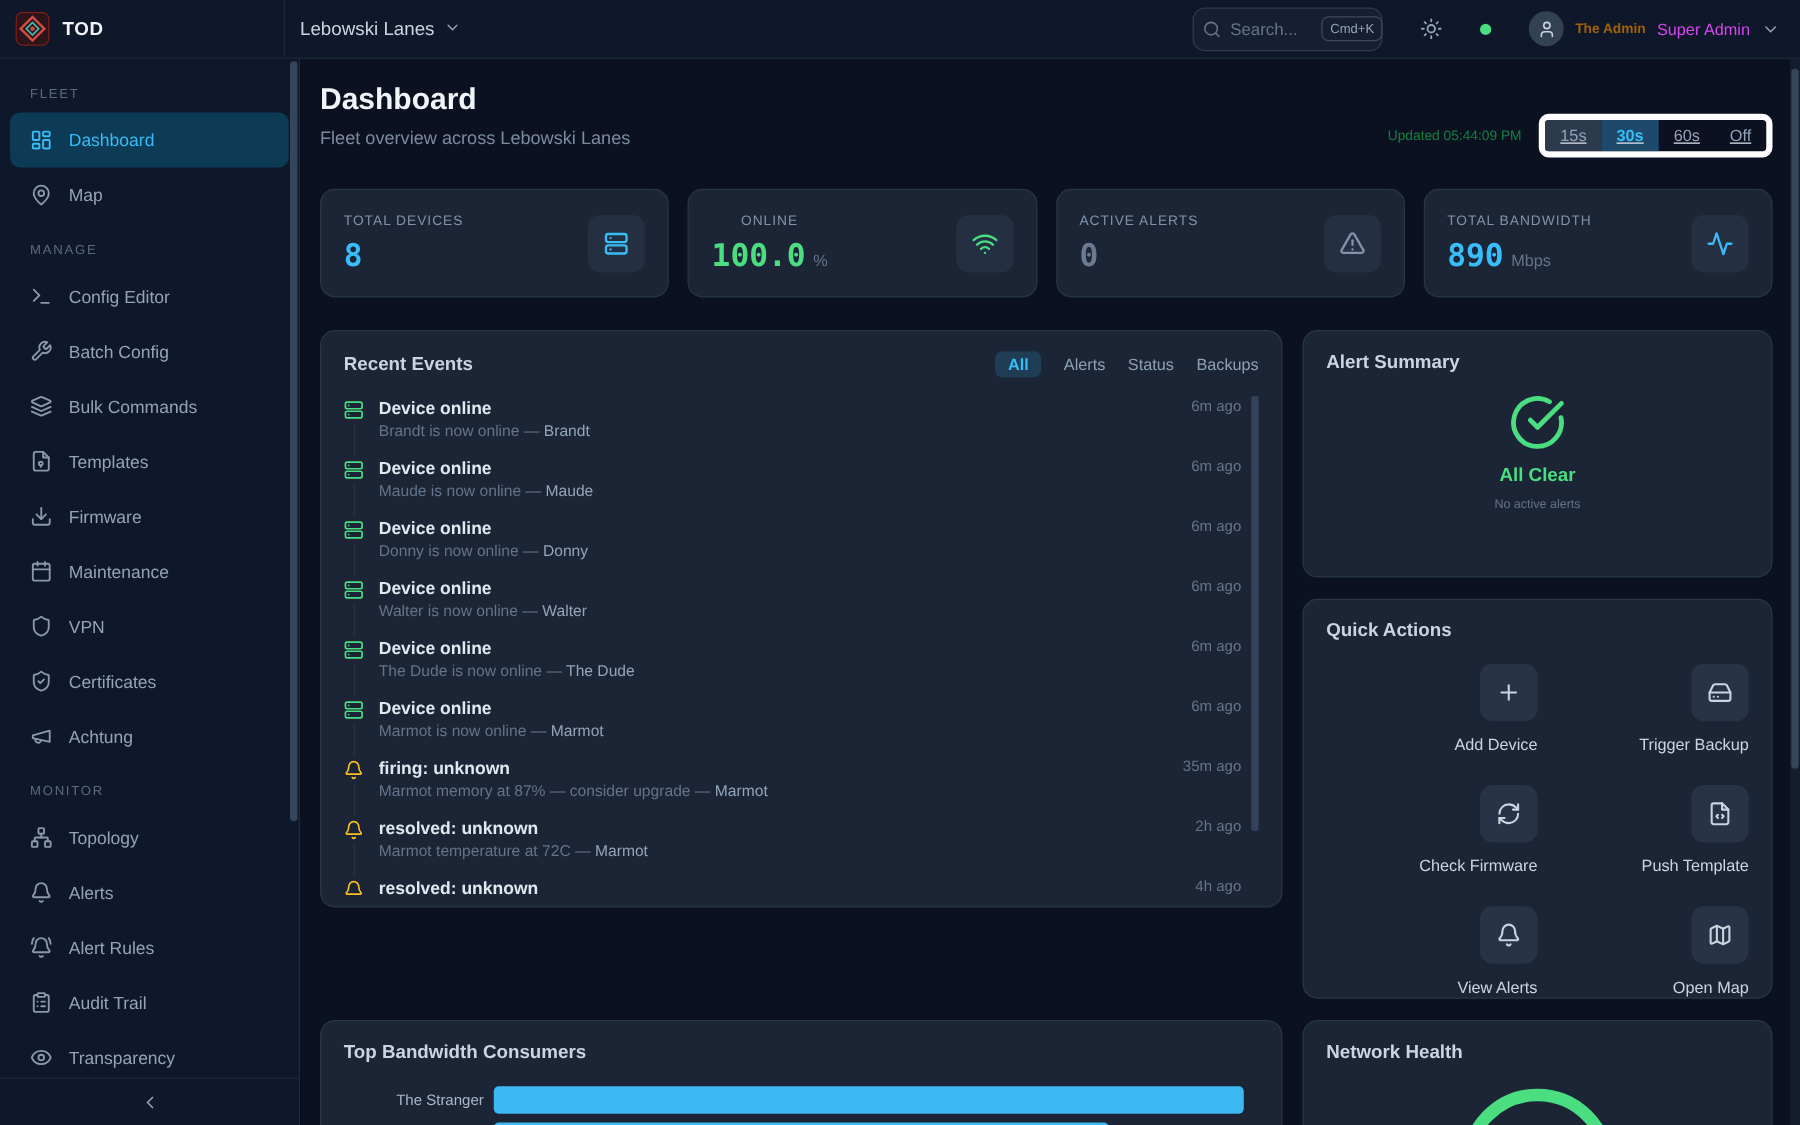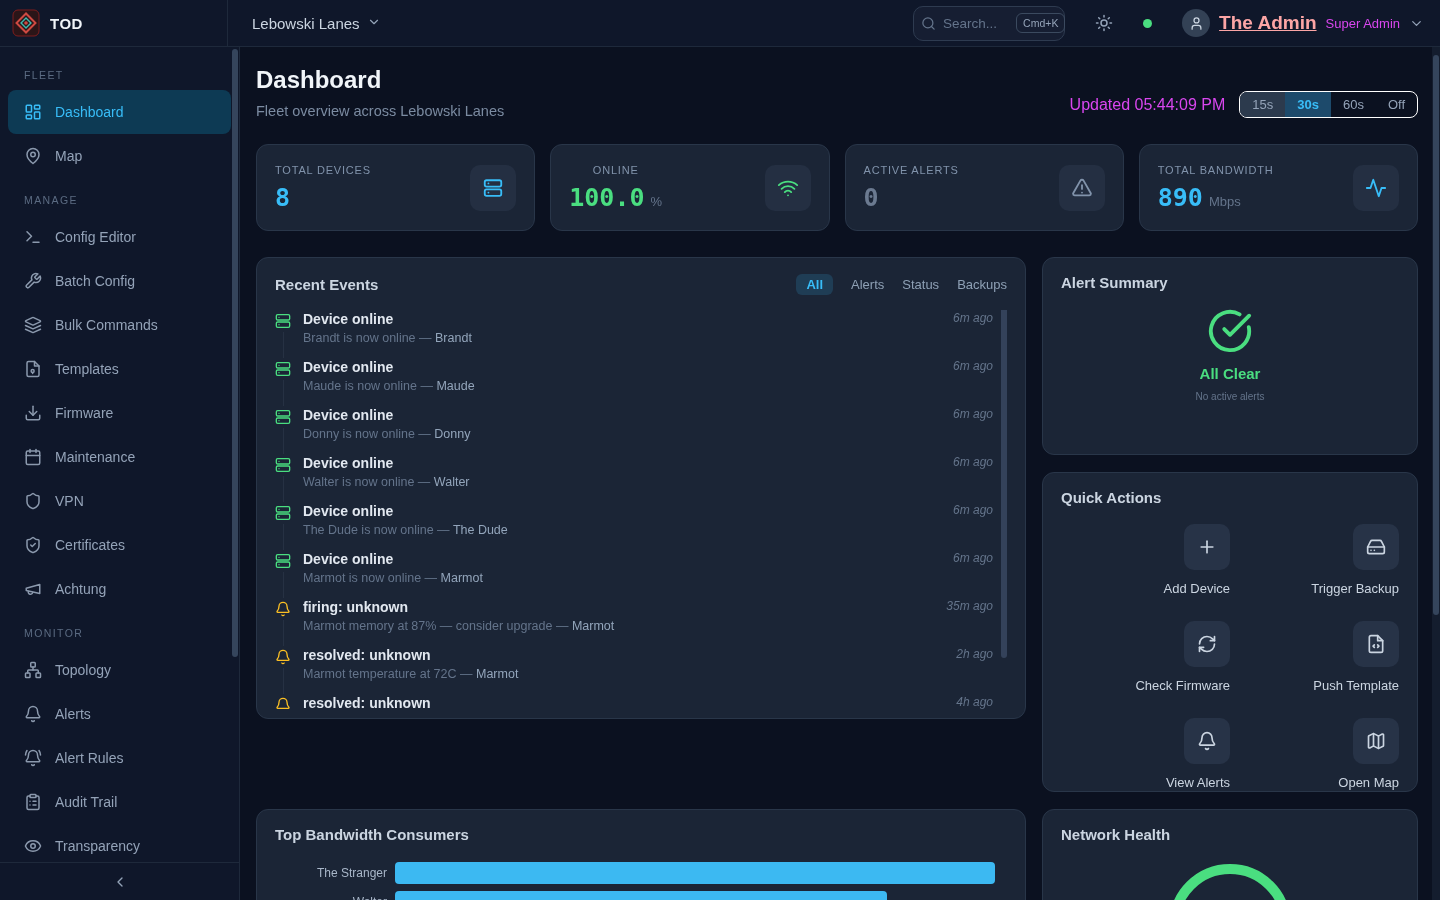--- a/index.html
+++ b/index.html
@@ -6,36 +6,36 @@
   html,body { width:1440px; height:900px; overflow:hidden; background:#0b1120;
     font-family:"Liberation Sans", sans-serif; color:#e2e8f0; }
   svg { display:block; }
 
   
   .topbar { position:fixed; top:0; left:0; right:0; height:47px; background:#0f172a;
     border-bottom:1px solid #1e293b; display:flex; align-items:center; z-index:30; }
   .brand-area { width:228px; flex:none; height:100%; display:flex; align-items:center;
     gap:10px; padding-left:12px; border-right:1px solid #1e293b; }
   .brand-name { font-size:15px; font-weight:bold; letter-spacing:.5px; color:#f1f5f9; }
-  .org-switch { margin-left:24px; display:flex; gap:7px; color:#cbd5e1;
+  .org-switch { margin-left:12px; display:flex; gap:7px; color:#cbd5e1;
     font-size:15px; cursor:pointer; }
   .topbar-right { margin-left:auto; display:flex; align-items:center; gap:30px; padding-right:16px; }
   .searchbox { width:152px; height:35px; border:1px solid #2e3b50; border-radius:10px;
     background:rgba(30,41,59,.45); display:flex; align-items:center; gap:7px; padding:0 7px; }
   .searchbox input { background:transparent; border:0; outline:none; color:#94a3b8;
     font-size:13.5px; width:66px; font-family:"Liberation Sans", sans-serif; }
   .searchbox input::placeholder { color:#64748b; }
   .kbd { border:1px solid #3b4a5f; border-radius:6px; padding:3px 6px; font-size:10.5px;
     color:#94a3b8; white-space:nowrap; }
   .icon-btn { color:#94a3b8; cursor:pointer; display:flex; }
   .status-dot { width:9px; height:9px; border-radius:50%; background:#4ade80; }
   .avatar { width:28px; height:28px; border-radius:50%; background:#334155; display:flex;
     align-items:center; justify-content:center; color:#cbd5e1; }
   .user-menu { display:flex; align-items:center; gap:9px; cursor:pointer; }
-  .user-name { font-size:19px; font-weight:600; color:#fca5a5;text-decoration:underline; }
+  .user-name { font-size:11px; font-weight:600; color:#a16207; }
   .user-role { font-size:13px; color:#d946ef; }
 
   
   .sidebar { position:fixed; top:47px; left:0; bottom:0; width:240px; background:#0f172a;
     border-right:1px solid #1e293b; padding:6px 8px 0; z-index:20; }
   .section-label { font-size:10.5px; font-weight:normal; color:#5b6b82; letter-spacing:1.4px;
     margin:16px 16px 9px; }
   .nav-item { height:44px; border-radius:8px; display:flex; align-items:center; gap:13px;
     padding-left:16px; color:#94a3b8; font-size:14px; cursor:pointer; }
   .nav-item .nav-ic { color:#8b99ad; display:flex; }
@@ -51,22 +51,22 @@
   .main { position:fixed; left:240px; top:47px; right:8px; bottom:0; padding:19px 14px 0 16px;
     overflow:hidden; }
   .main-scroll-track { position:fixed; right:0; top:47px; bottom:0; width:8px; background:#141d2e; }
   .main-scroll-thumb { position:absolute; top:8px; left:1px; width:6px; height:560px;
     border-radius:3px; background:#35455c; }
 
   .page-head { display:flex; justify-content:space-between; }
   .page-title { font-size:24px; font-weight:bold; color:#f1f5f9; }
   .page-sub { font-size:14.5px; color:#7b8ba1; margin-top:9px; }
   .head-right { display:flex; align-items:center; gap:14px; margin-top:25px; align-self:flex-start; }
-  .updated { font-size:16px; color:#d946ef; }
-  .interval-group { display:flex; border:1px solid #ffffff; border-radius:8px; overflow:hidden; }
+  .updated { font-size:11px; color:#15803d; }
+  .interval-group { display:flex; border:5px solid #ffffff; border-radius:8px; overflow:hidden;text-decoration:underline; }
   .interval-btn { padding:5px 12px; font-size:13px; color:#94a3b8; cursor:pointer; }
   .interval-btn.first { background:#2c3a4d; }
   .interval-btn.active { background:#1d4a6b; color:#38bdf8; font-weight:600; }
 
   .stats-row { display:grid; grid-template-columns:repeat(4,1fr); gap:15px; margin-top:25px; }
   .stat-card { height:87px; background:#1b2536; border:1px solid #293649; border-radius:12px;
     padding:15px 18px; display:flex; align-items:center; justify-content:space-between; }
   .stat-label { font-size:11px; color:#8193ab; letter-spacing:.8px;text-align:center; }
   .stat-value { font-family:"DejaVu Sans Mono", monospace; font-weight:bold; font-size:25px;
     margin-top:7px; display:flex; align-items:baseline; }
@@ -86,21 +86,21 @@
   .filter-tab { font-size:13px; color:#8ea0b5; cursor:pointer; }
   .filter-tab.active { background:rgba(56,189,248,.16); color:#38bdf8; font-weight:600;
     padding:3px 10px; border-radius:6px; }
   .ev-list { position:relative; margin-top:15px; height:400px; overflow:hidden; }
   .timeline { position:absolute; left:8px; top:8px; bottom:6px; width:1px; background:#263143; }
   .ev { position:relative; padding-left:28px; margin-bottom:12px; min-height:36px; }
   .ev-icon { position:absolute; left:0; top:0; background:#1b2536; padding:3px 0; z-index:2; }
   .ev-title { font-size:14px; font-weight:600; color:#e2e8f0; line-height:18px; padding-right:70px; }
   .ev-sub { font-size:12.5px; color:#64748b; line-height:16px; margin-top:2px; }
   .ev-sub .dev { color:#93a5bb; }
-  .ev-time { position:absolute; right:14px; top:1px; font-size:12px; color:#64748b;font-style:italic; }
+  .ev-time { position:absolute; right:14px; top:1px; font-size:12px; color:#64748b; }
   .ev-scrollbar { position:absolute; right:0; top:-4px; width:6px; height:352px;
     border-radius:3px; background:#34425a; }
 
   
   .alert-panel { height:198px; }
   .alert-center { display:flex; flex-direction:column; align-items:center; margin-top:16px; }
   .alert-status { color:#4ade80; font-size:15px; font-weight:600; margin-top:11px; }
   .alert-detail { color:#64748b; font-size:10px; margin-top:9px; }
 
   

